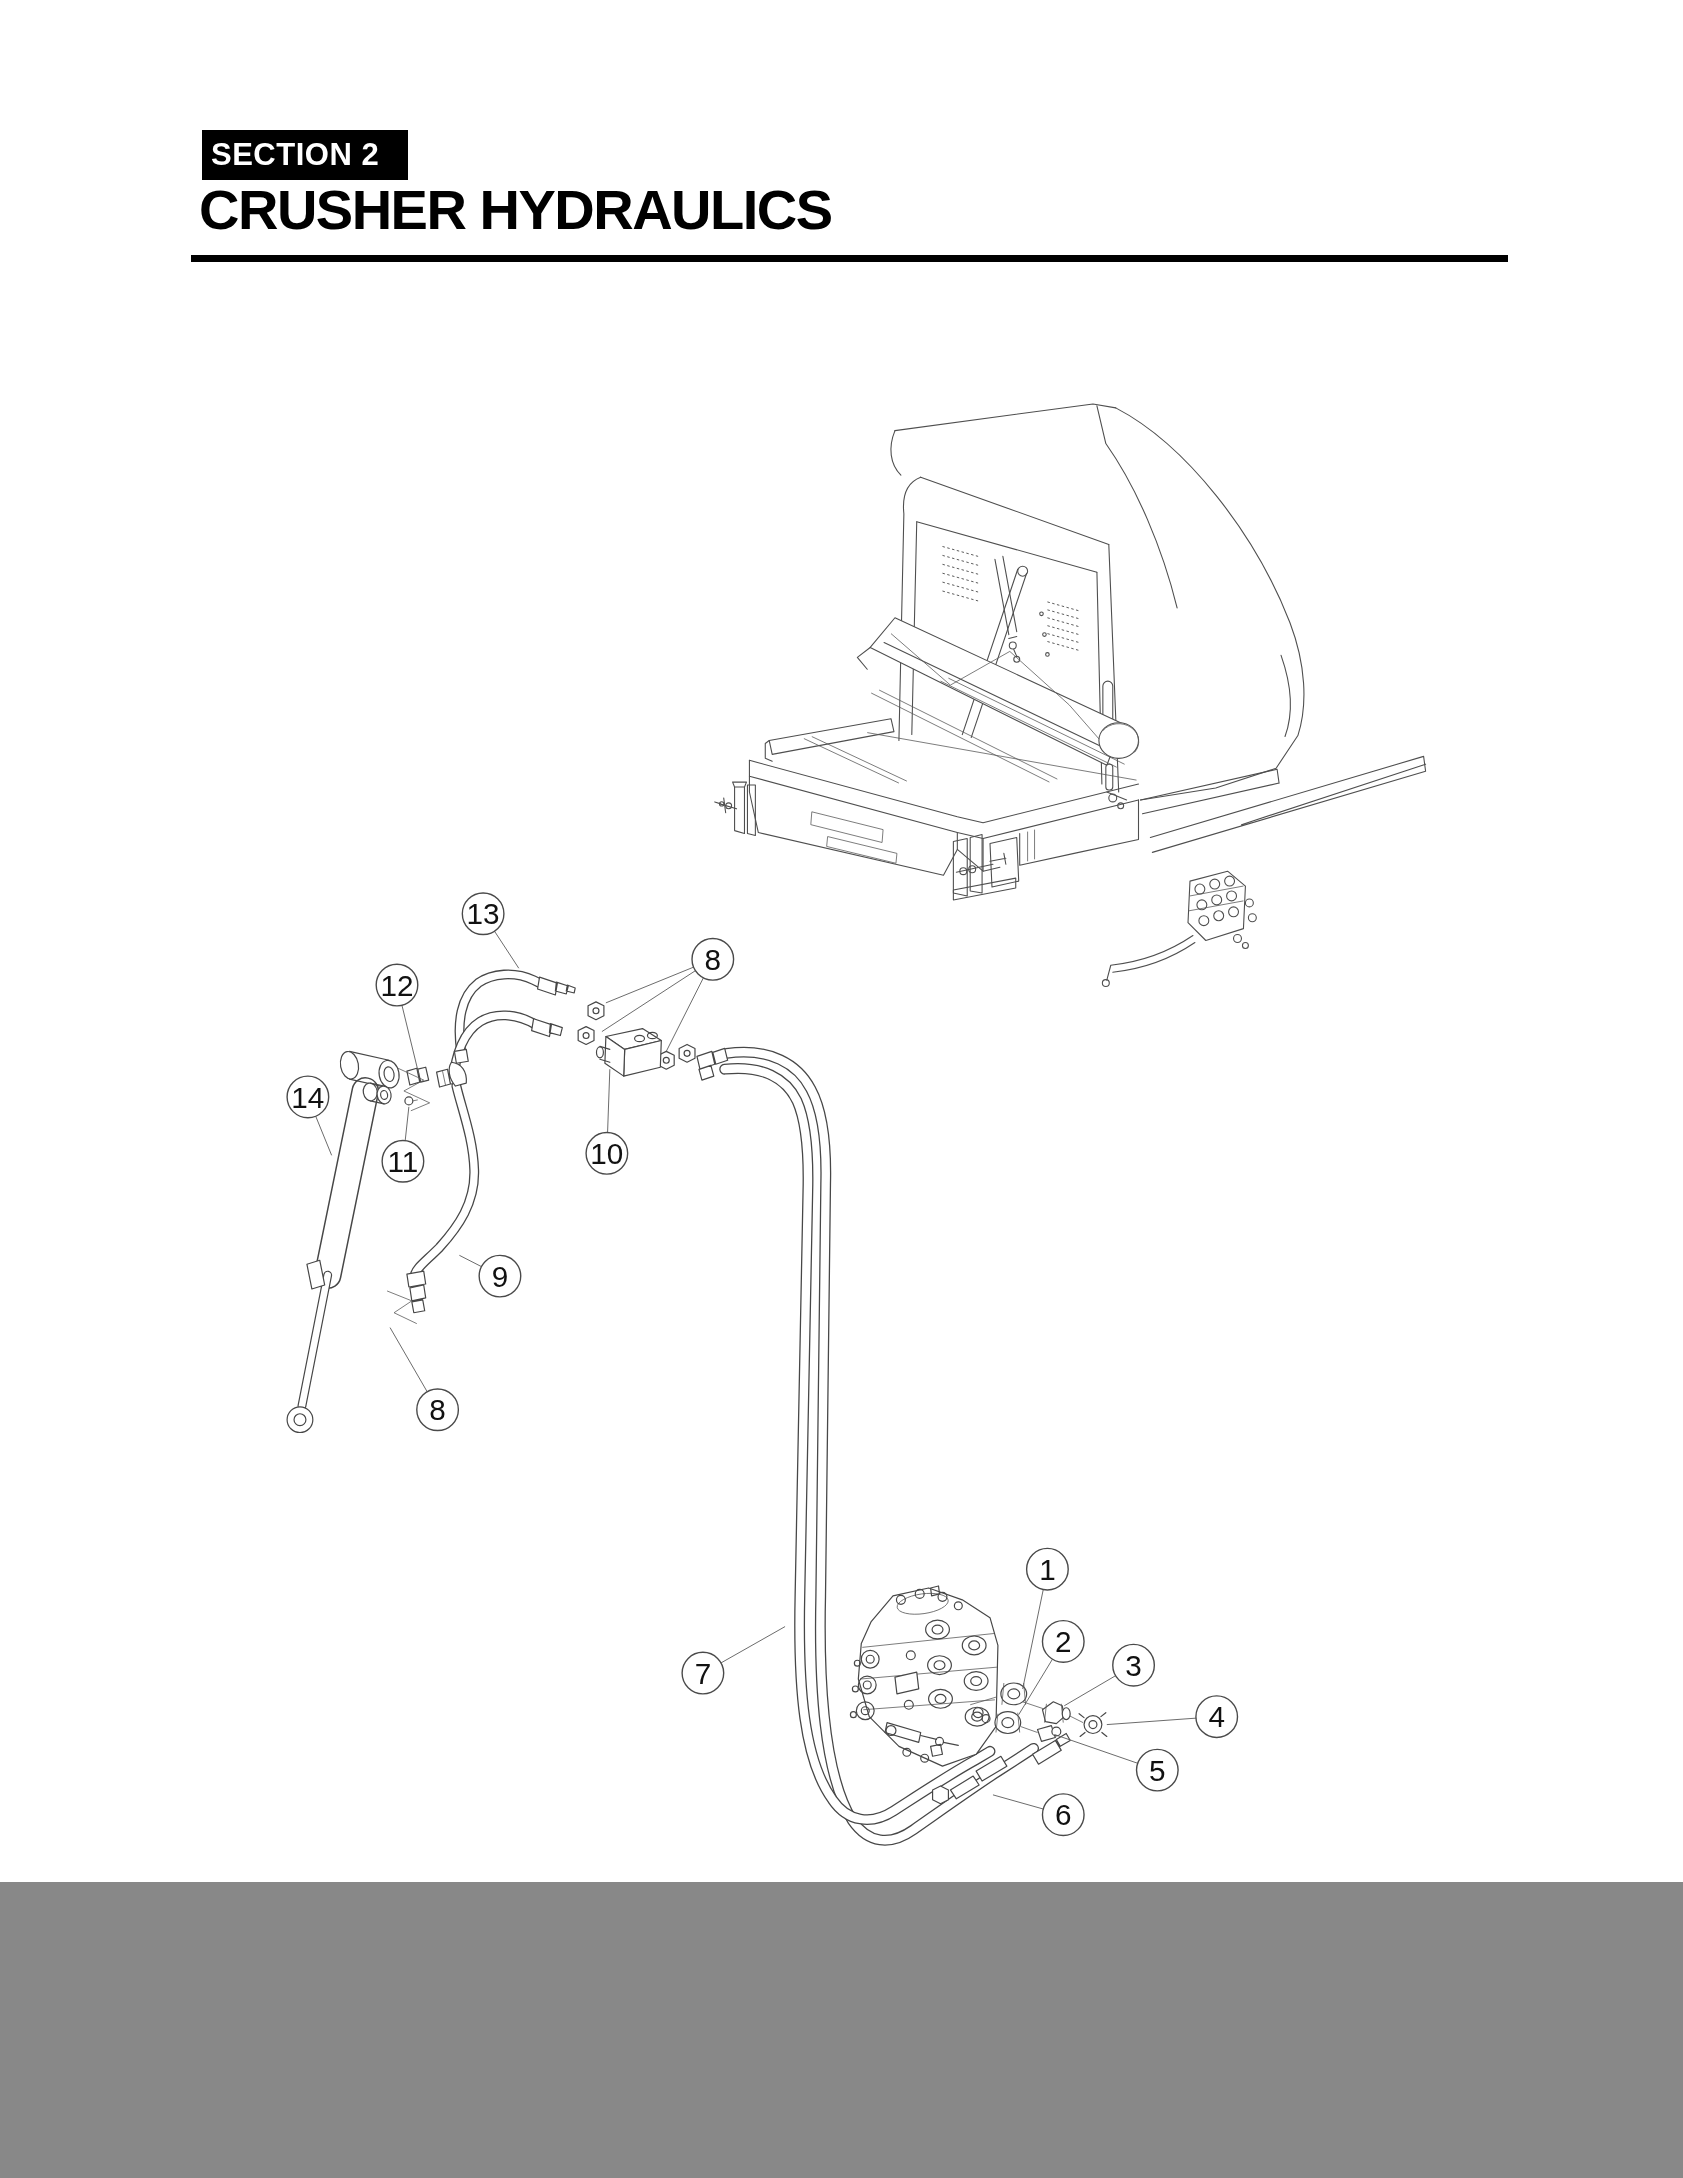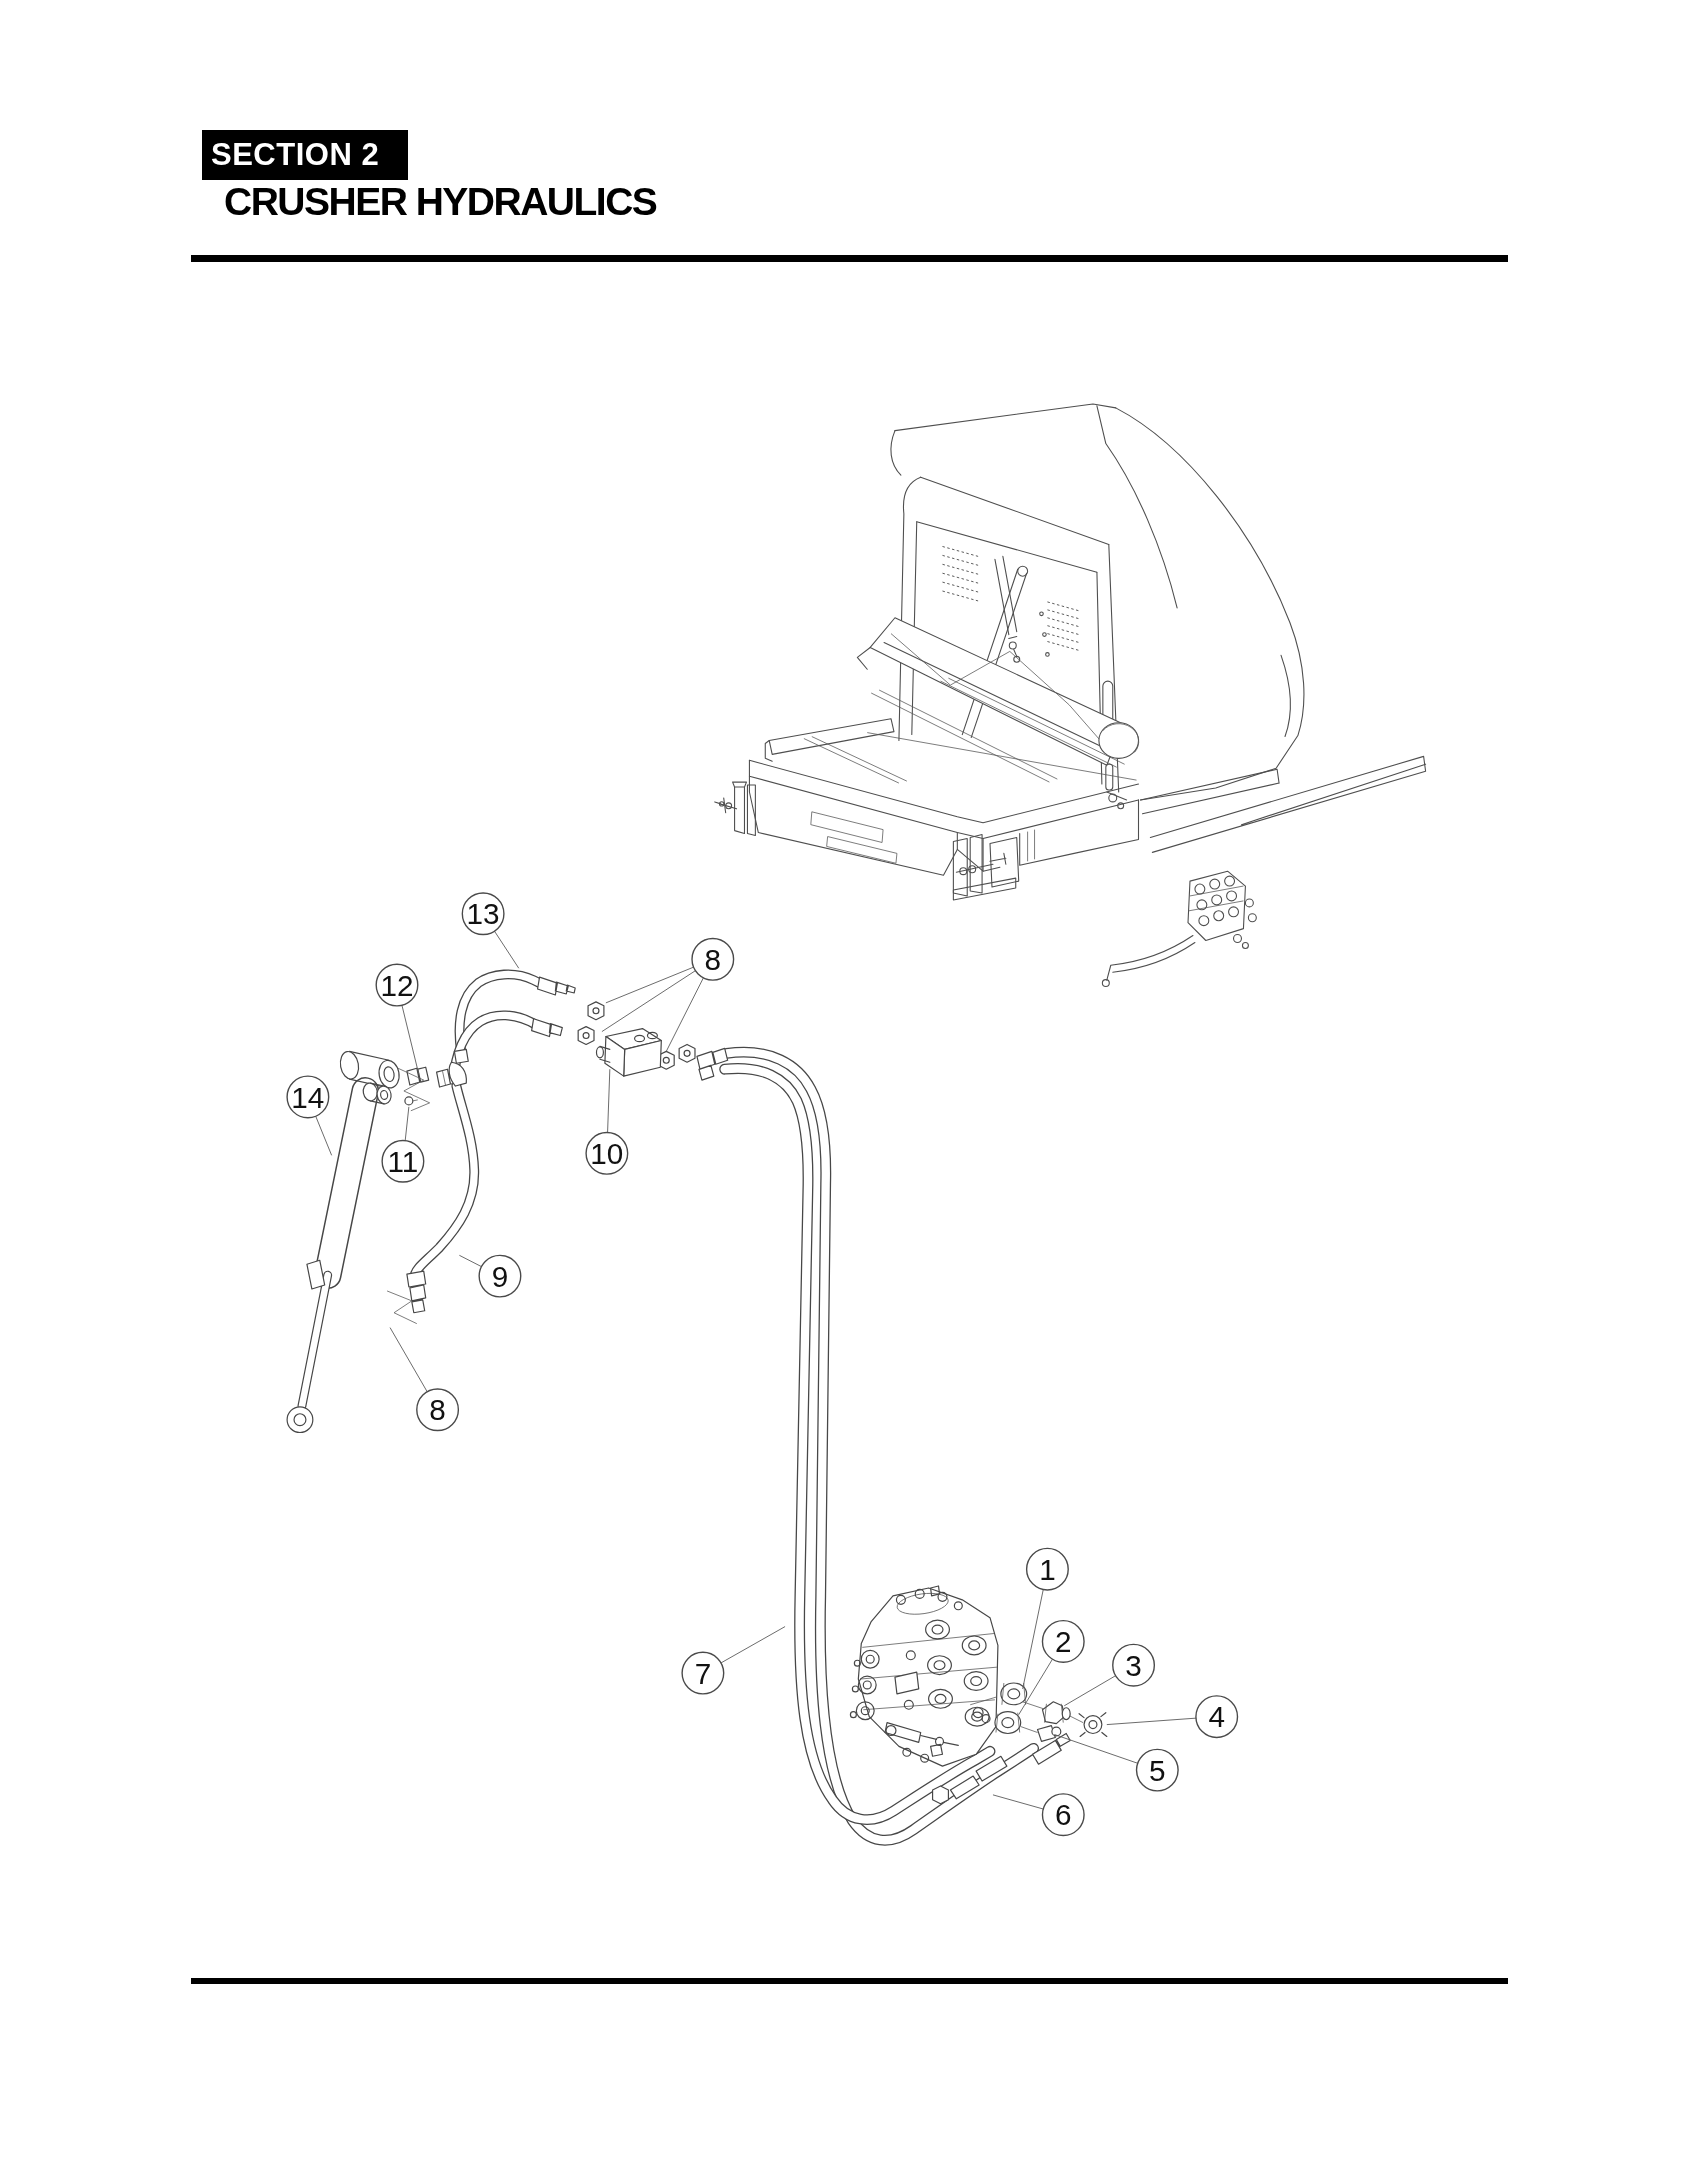--- a/index.html
+++ b/index.html
@@ -1,31 +1,30 @@
 <!DOCTYPE html>
 <html><head>
 <meta charset="utf-8">
 <style>
   html,body { margin:0; padding:0; background:#888; }
   .page {
-    position:relative; width:1683px; height:2178px; margin:0 auto;
+    position:relative; width:1683px; height:1882px; margin:0 auto;
     background:#ffffff; overflow:hidden;
     font-family:"Liberation Sans", sans-serif; color:#000;
   }
   .section-box {
     position:absolute; left:202px; top:130px; width:206px; height:50px;
     background:#000; color:#fff; display:flex; align-items:center;
     box-sizing:border-box; padding-left:9px;
     font-size:31px; font-weight:bold; letter-spacing:0.5px;
   }
   .page-title {
     position:absolute; left:199px; top:182px;
-    font-size:39px; font-weight:bold; letter-spacing:-1.5px; line-height:1;
+    font-size:56px; font-weight:bold; letter-spacing:-1.5px; line-height:1;
     white-space:nowrap;
-    margin-left:25px;
   }
   .rule { position:absolute; left:191px; width:1317px; background:#000; }
   .rule-top { top:255px; height:7px; }
   .rule-bottom { top:1978px; height:6px; }
   .page-number {
     position:absolute; left:0; top:2071px; width:1616px; text-align:center;
     font-size:27px;
   }
   svg { position:absolute; left:0; top:0; }
   

